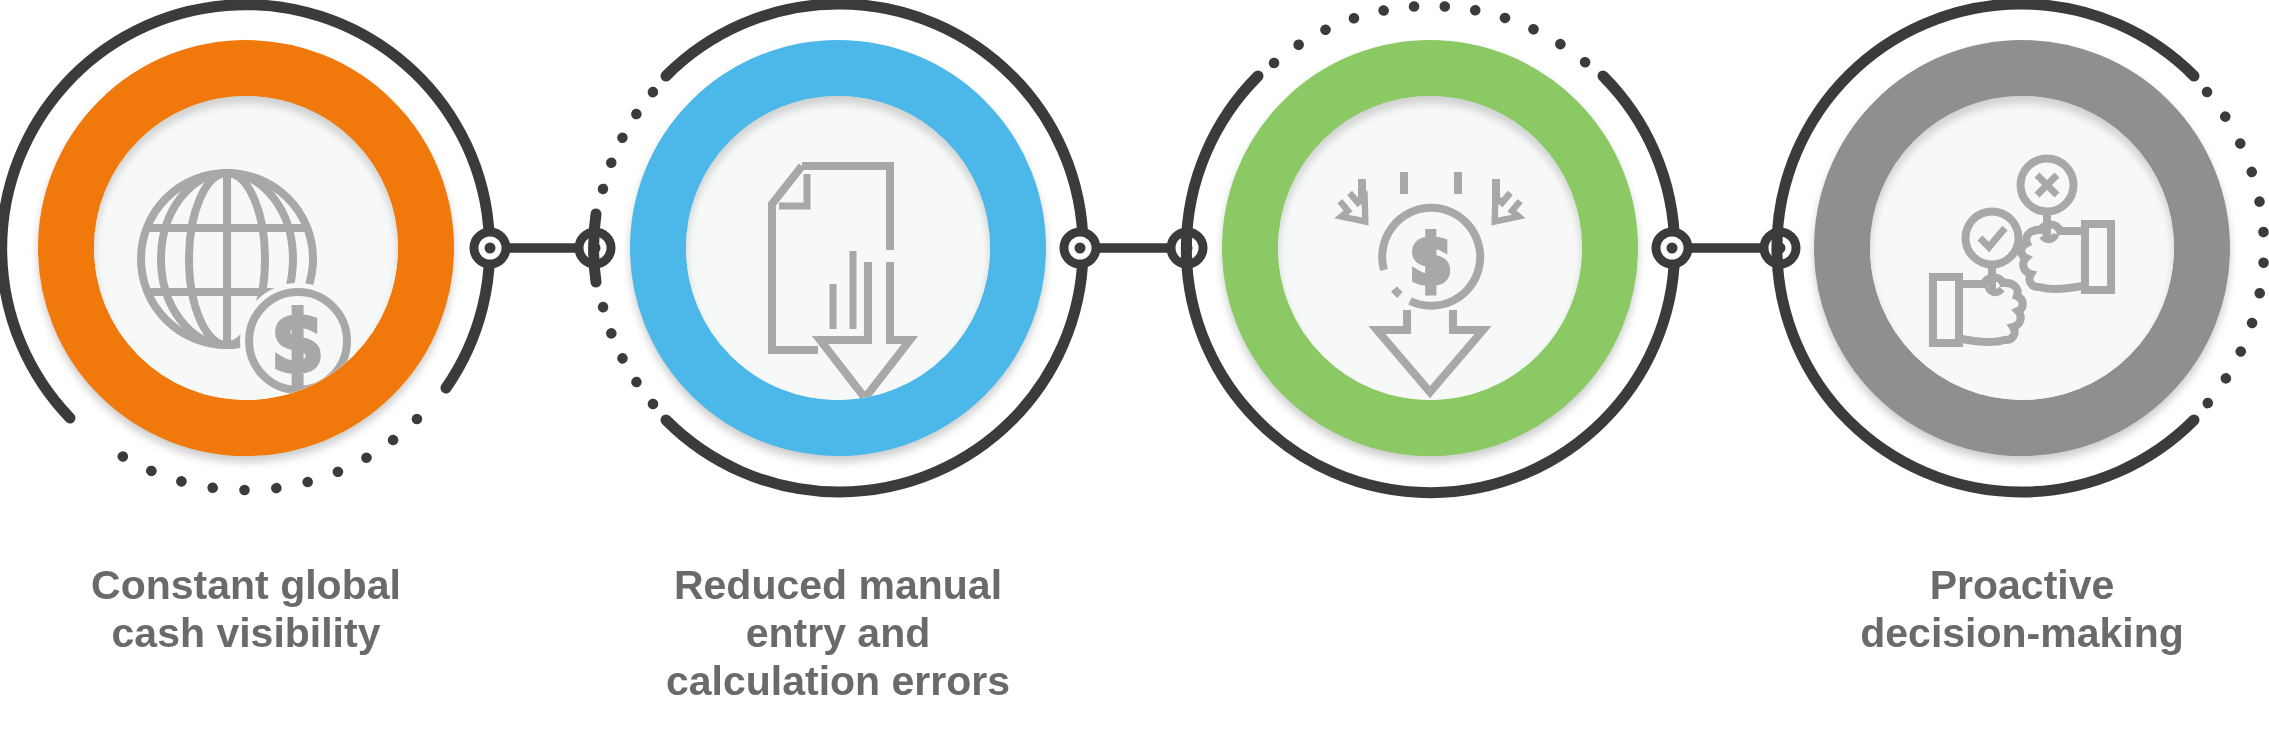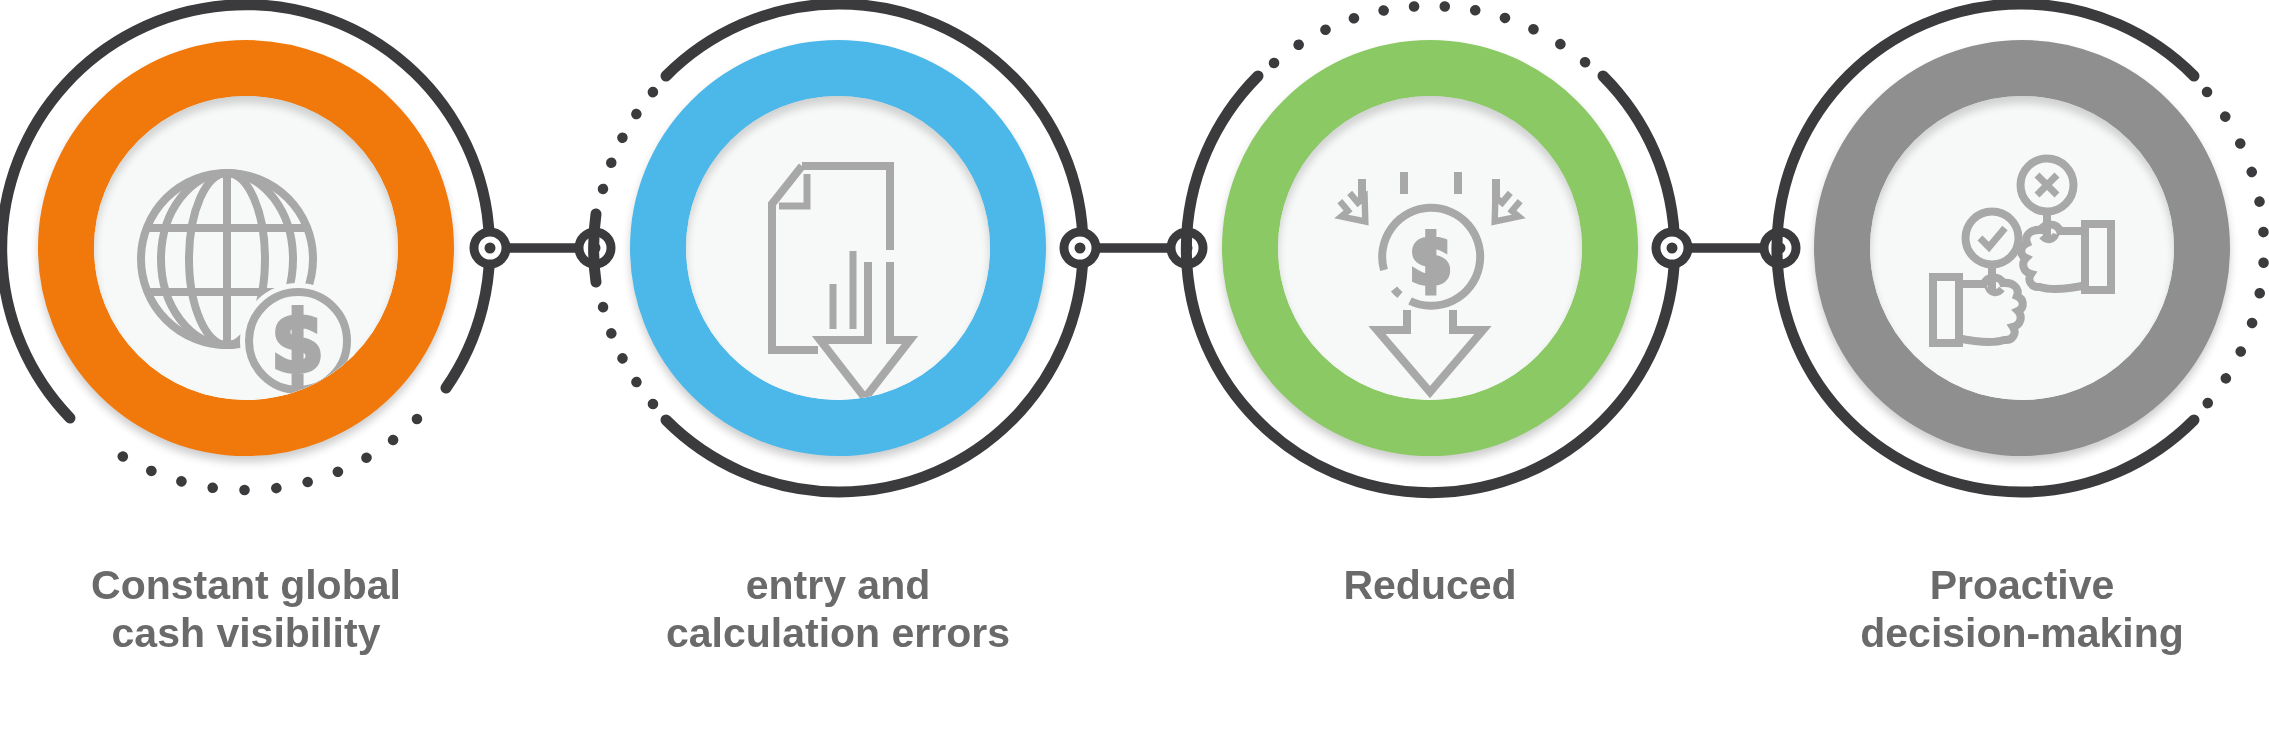--- a/index.html
+++ b/index.html
@@ -158,25 +158,25 @@
     </g>
   </g>
 </svg>
 
 <div class="labels">
   <div class="step-label" style="left:-4px">
     <div>Constant global</div>
     <div>cash visibility</div>
   </div>
   <div class="step-label" style="left:588px">
+    <div>Reduced manual</div>
     <div>entry and</div>
     <div>calculation errors</div>
   </div>
   <div class="step-label" style="left:1180px">
-    <div>Reduced</div>
   </div>
   <div class="step-label" style="left:1772px">
     <div>Proactive</div>
     <div>decision-making</div>
   </div>
 </div>
 
 </div>
 
 </body></html>

